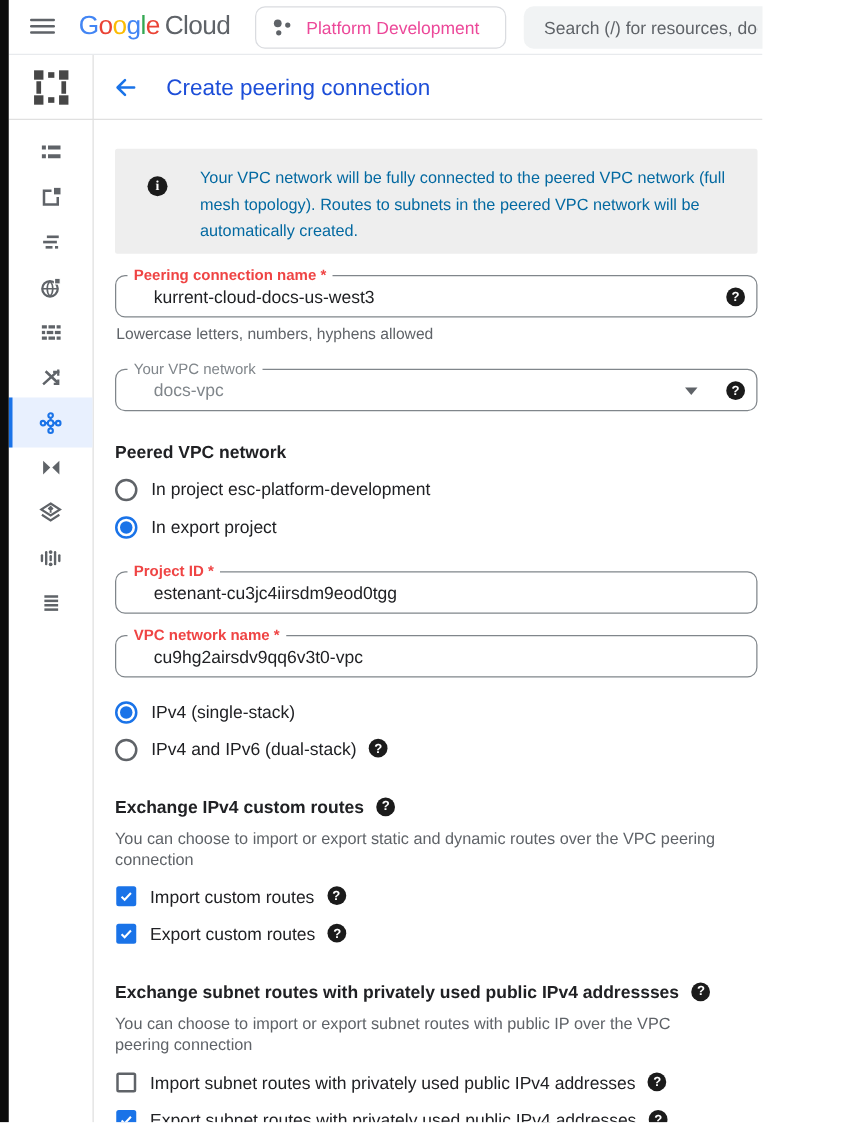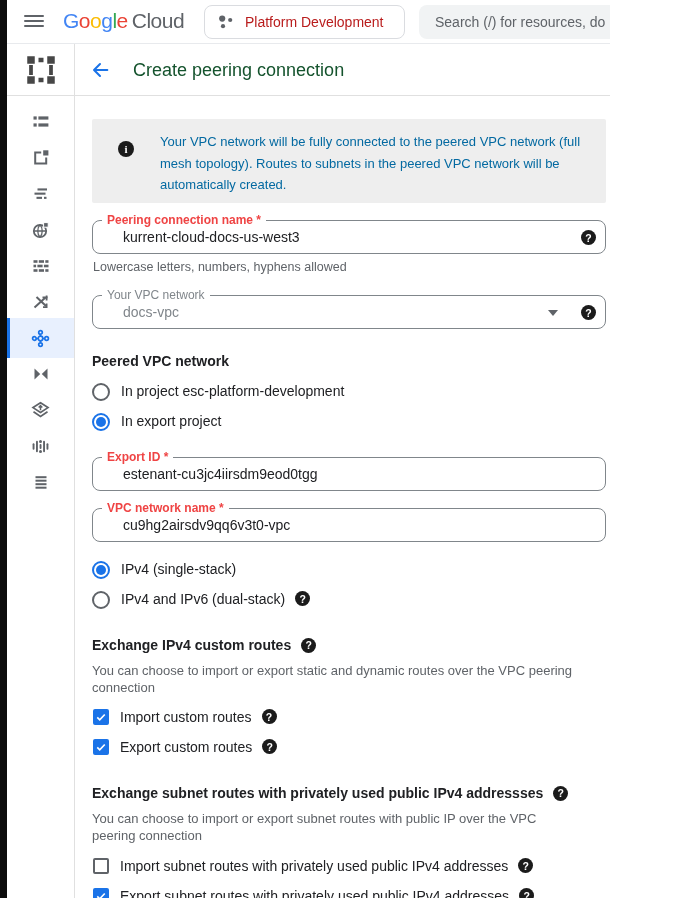--- a/index.html
+++ b/index.html
@@ -12,28 +12,28 @@
 
   
   .topbar { position:absolute; left:7px; top:0; right:0; height:44px; background:#fff; border-bottom:1px solid #e8eaed; z-index:30; }
   .hamburger { position:absolute; left:17px; top:13px; width:20px; height:18px; cursor:pointer; }
   .hamburger span { display:block; height:2px; background:#5f6368; margin-top:3px; border-radius:1px; }
   .hamburger span:first-child { margin-top:2px; }
   .logo { position:absolute; left:56px; top:9px; font-size:21px; letter-spacing:-0.5px; white-space:nowrap; }
   .logo .lg { font-weight:500; }
   .logo .cloud { color:#5f6368; font-weight:400; margin-left:4px; }
   .proj-btn { position:absolute; left:197px; top:5px; width:201px; height:34px; border:1px solid #dadce0; border-radius:8px; background:#fff; display:flex; align-items:center; padding-left:12px; cursor:pointer; }
-  .proj-btn .plabel { font-size:14px; color:#b91c1c; margin-left:10px; }
+  .proj-btn .plabel { font-size:14px; color:#ec4899; margin-left:10px; }
   .searchbar { position:absolute; left:412px; top:5px; right:-12px; height:34px; background:#f1f3f4; border-radius:8px; border:none; outline:none; padding:0 16px; font-size:14px; color:#5f6368; font-family:inherit; white-space:nowrap; overflow:hidden; }
 
   
   .pageheader { position:absolute; left:7px; top:44px; right:0; height:52px; background:#fff; border-bottom:1px solid #e0e0e0; z-index:20; }
   .product-cell { position:absolute; left:0; top:0; width:68px; height:52px; border-right:1px solid #e0e0e0; display:flex; align-items:center; justify-content:center; }
   .back-arrow { position:absolute; left:82px; top:15px; width:22px; height:22px; cursor:pointer; }
-  .page-title { position:absolute; left:126px; top:16px; font-size:18px; font-weight:400; color:#14532d; }
+  .page-title { position:absolute; left:126px; top:16px; font-size:18px; font-weight:400; color:#1d4ed8; }
 
   
   .sidebar { position:absolute; left:7px; top:96px; width:68px; bottom:0; background:#fff; border-right:1px solid #e0e0e0; padding-top:8px; z-index:10; }
   .nav-item { position:relative; height:36px; display:flex; align-items:center; justify-content:center; cursor:pointer; }
   .nav-item.active { background:#e8f0fe; height:40px; margin:-2px 0; }
   .nav-item.active::before { content:""; position:absolute; left:0; top:0; bottom:0; width:3px; background:#1a73e8; }
 
   
   .main { position:absolute; left:76px; top:97px; right:0; bottom:0; background:#fff; overflow:hidden; }
   .form { width:514px; margin:22px 0 0 16px; }
@@ -258,21 +258,21 @@
       <div class="opt" style="margin-top:14px;">
         <span class="radio"></span>
         <span class="olabel">In project esc-platform-development</span>
       </div>
       <div class="opt">
         <span class="radio sel"></span>
         <span class="olabel">In export project</span>
       </div>
 
       <div class="tf" style="margin-top:22px;">
-        <span class="lbl">Export ID *</span>
+        <span class="lbl">Project ID *</span>
         <span class="val">estenant-cu3jc4iirsdm9eod0tgg</span>
       </div>
 
       <div class="tf" style="margin-top:17px;">
         <span class="lbl">VPC network name *</span>
         <span class="val">cu9hg2airsdv9qq6v3t0-vpc</span>
       </div>
 
       <div class="opt" style="margin-top:19px;">
         <span class="radio sel"></span>

